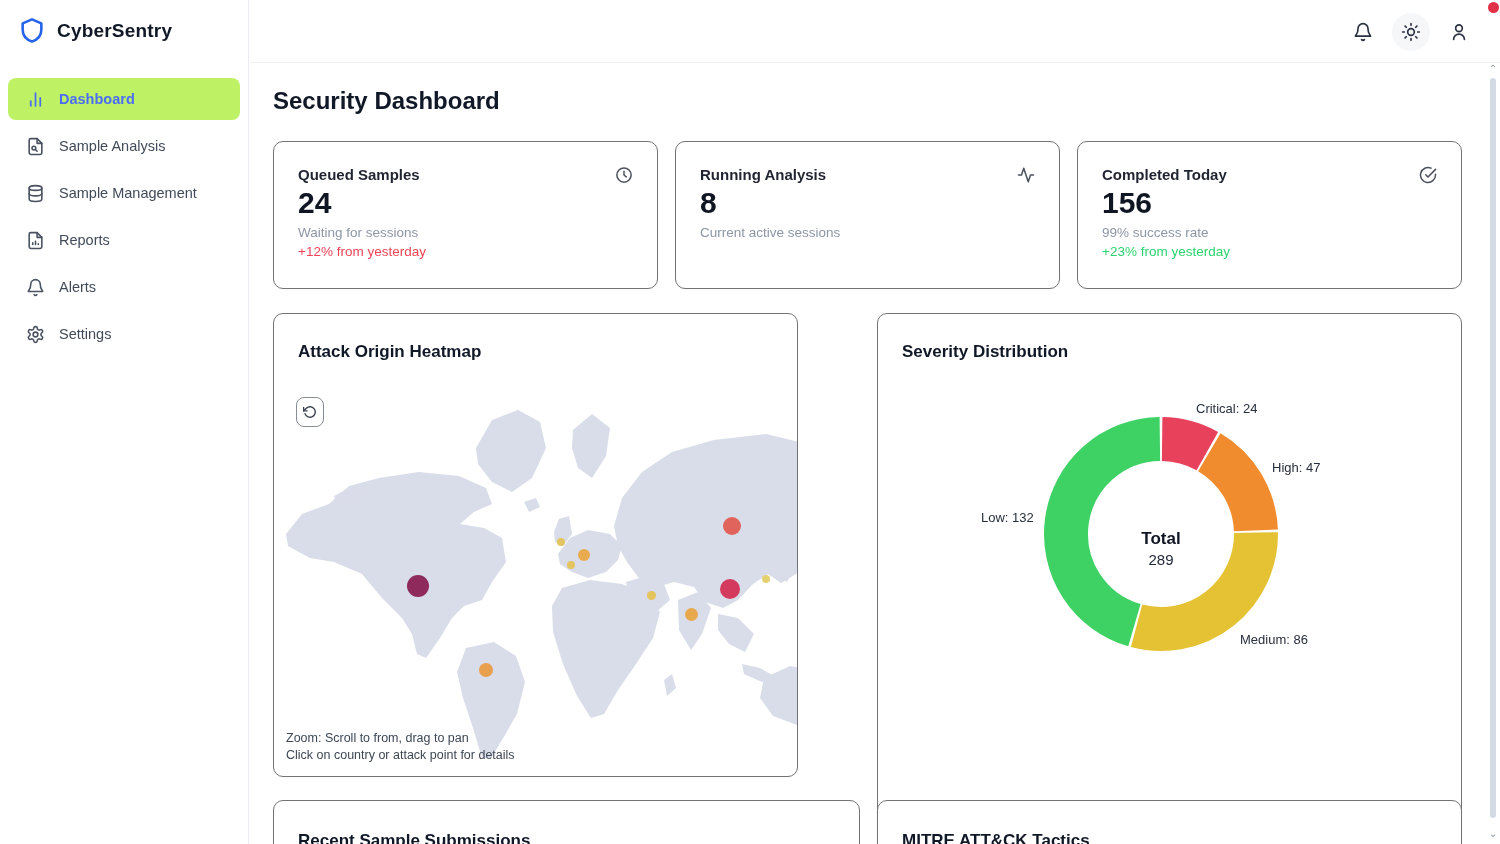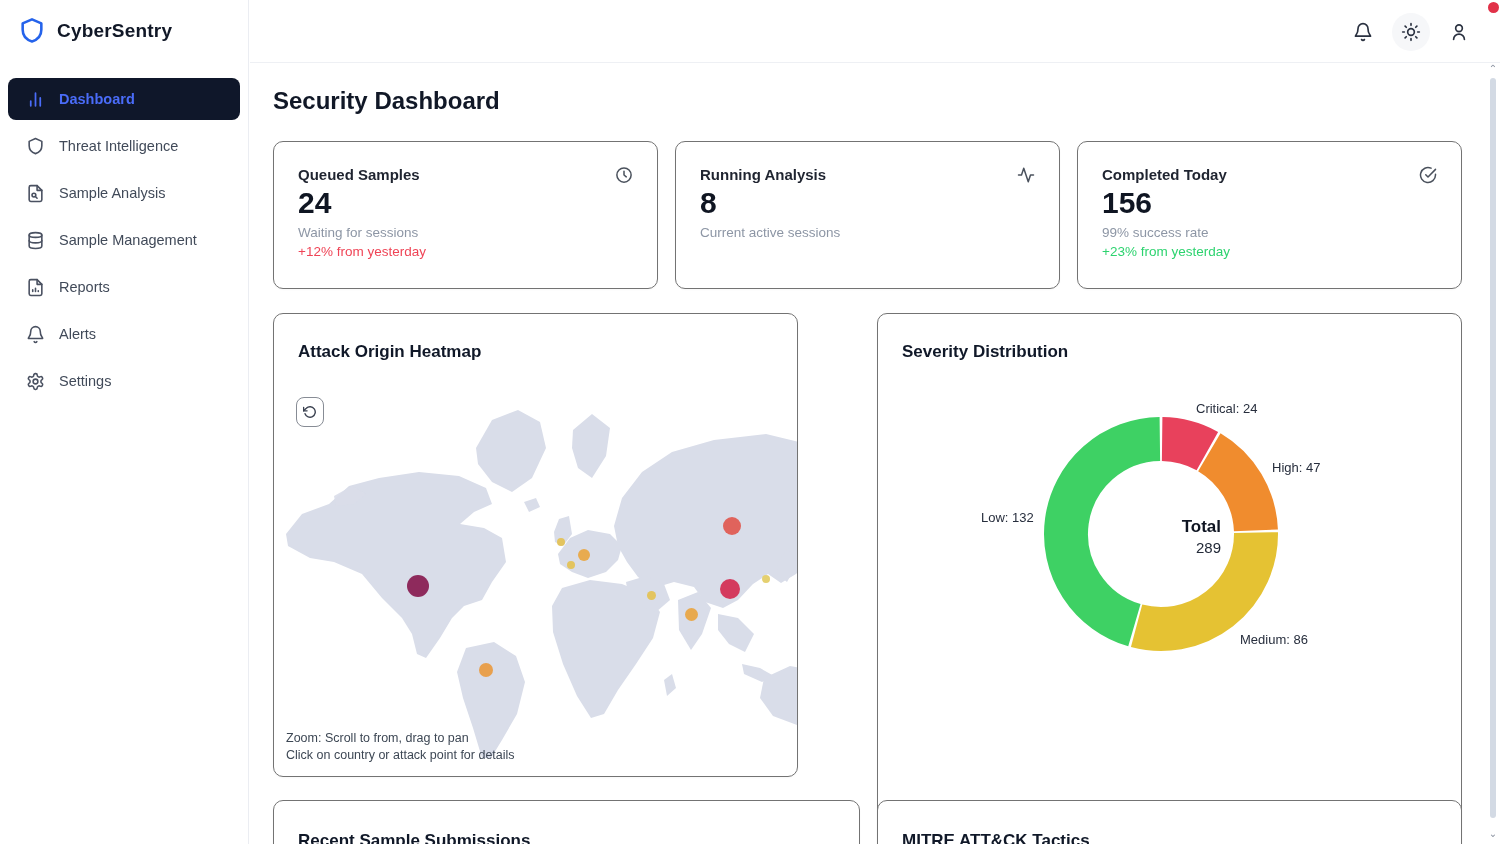--- a/index.html
+++ b/index.html
@@ -9,21 +9,21 @@
   
   .sidebar { position:absolute; left:0; top:0; width:249px; height:844px;
     background:#fff; border-right:1px solid #ebedf2; }
   .logo-row { display:flex; align-items:center; gap:11px; padding:17px 0 0 18px; }
   .logo-row svg { width:28px; height:28px; color:#2563eb; }
   .logo-text { font-size:19px; font-weight:700; color:#111827; letter-spacing:.2px; }
   .nav { position:absolute; top:78px; left:0; right:0; }
   .nav-item { display:flex; align-items:center; gap:14px; height:42px; margin:0 8px 5px 8px;
     padding-left:18px; border-radius:8px; font-size:14.5px; font-weight:500; color:#414a59; cursor:pointer; }
   .nav-item svg { width:19px; height:19px; color:#4a5161; flex:0 0 auto; }
-  .nav-item.active { background:#0f172a; color:#4a6cf8; font-weight:600; }
+  .nav-item.active { background:#bef264; color:#4a6cf8; font-weight:600; }
   .nav-item.active svg { color:#4a6cf8; }
 
   
   .topbar { position:absolute; left:250px; top:0; width:1250px; height:63px; background:#fff;
     border-bottom:1px solid #eef0f4; }
   .topbar-actions { position:absolute; right:22px; top:0; height:63px; display:flex; align-items:center; gap:10px; }
   .icon-btn { width:38px; height:38px; border-radius:50%; display:flex; align-items:center; justify-content:center;
     background:transparent; border:none; cursor:pointer; color:#2a3140; }
   .icon-btn svg { width:20px; height:20px; }
   .icon-btn.theme { background:#f6f7f9; }
@@ -56,21 +56,21 @@
   .map-wrap { position:absolute; left:0; top:72px; width:587px; height:375px; }
   .map-wrap svg { position:absolute; inset:0; }
   .map-point { position:absolute; border-radius:50%; cursor:pointer; }
   .map-hints { position:absolute; left:12px; bottom:12px; font-size:12.5px; color:#3d4754; line-height:17px; }
 
   
   .sev-card { left:877px; top:313px; width:585px; height:564px; }
   .sev-card .section-title { position:absolute; left:24px; top:28px; }
   .donut-wrap { position:absolute; inset:0; }
   .donut-label { position:absolute; font-size:13px; color:#272e3d; white-space:nowrap; }
-  .donut-center { position:absolute; left:223px; top:203px; width:120px; text-align:right; }
+  .donut-center { position:absolute; left:223px; top:215px; width:120px; text-align:center; }
   .donut-center .t { font-size:17px; font-weight:700; color:#0f1522; }
   .donut-center .v { font-size:15px; color:#232a38; margin-top:2px; }
 
   
   .bottom-left { left:273px; top:800px; width:587px; height:120px; padding:30px 24px; }
   .bottom-right { left:877px; top:800px; width:585px; height:120px; padding:30px 24px; }
 
   
   .scrollbar { position:absolute; right:2px; top:64px; width:10px; height:780px; }
   .scroll-thumb { position:absolute; left:2px; top:14px; width:6px; height:740px; border-radius:3px; background:#d3dae4; }
@@ -85,26 +85,20 @@
         <path d="M12 2l8 3.5V11c0 5-3.4 8.6-8 10-4.6-1.4-8-5-8-10V5.5L12 2z"></path>
       </svg>
     <span class="logo-text">CyberSentry</span>
   </div>
   <nav class="nav">
     <div class="nav-item active">
       <svg viewBox="0 0 24 24" fill="none" stroke="currentColor" stroke-width="2.2" stroke-linecap="round">
           <path d="M6 20v-6M12 20V4M18 20V10"></path>
         </svg>
       <span>Dashboard</span>
-    </div>
-    <div class="nav-item">
-      <svg viewBox="0 0 24 24" fill="none" stroke="currentColor" stroke-width="2" stroke-linecap="round" stroke-linejoin="round">
-          <path d="M12 2l8 3.5V11c0 5-3.4 8.6-8 10-4.6-1.4-8-5-8-10V5.5L12 2z"></path>
-        </svg>
-      <span>Threat Intelligence</span>
     </div>
     <div class="nav-item">
       <svg viewBox="0 0 24 24" fill="none" stroke="currentColor" stroke-width="2" stroke-linecap="round" stroke-linejoin="round">
           <path d="M14 2H6a2 2 0 0 0-2 2v16a2 2 0 0 0 2 2h12a2 2 0 0 0 2-2V8z"></path>
           <path d="M14 2v6h6"></path>
           <circle cx="10" cy="14" r="2.4"></circle>
           <path d="M11.8 15.8L14 18"></path>
         </svg>
       <span>Sample Analysis</span>
     </div>

